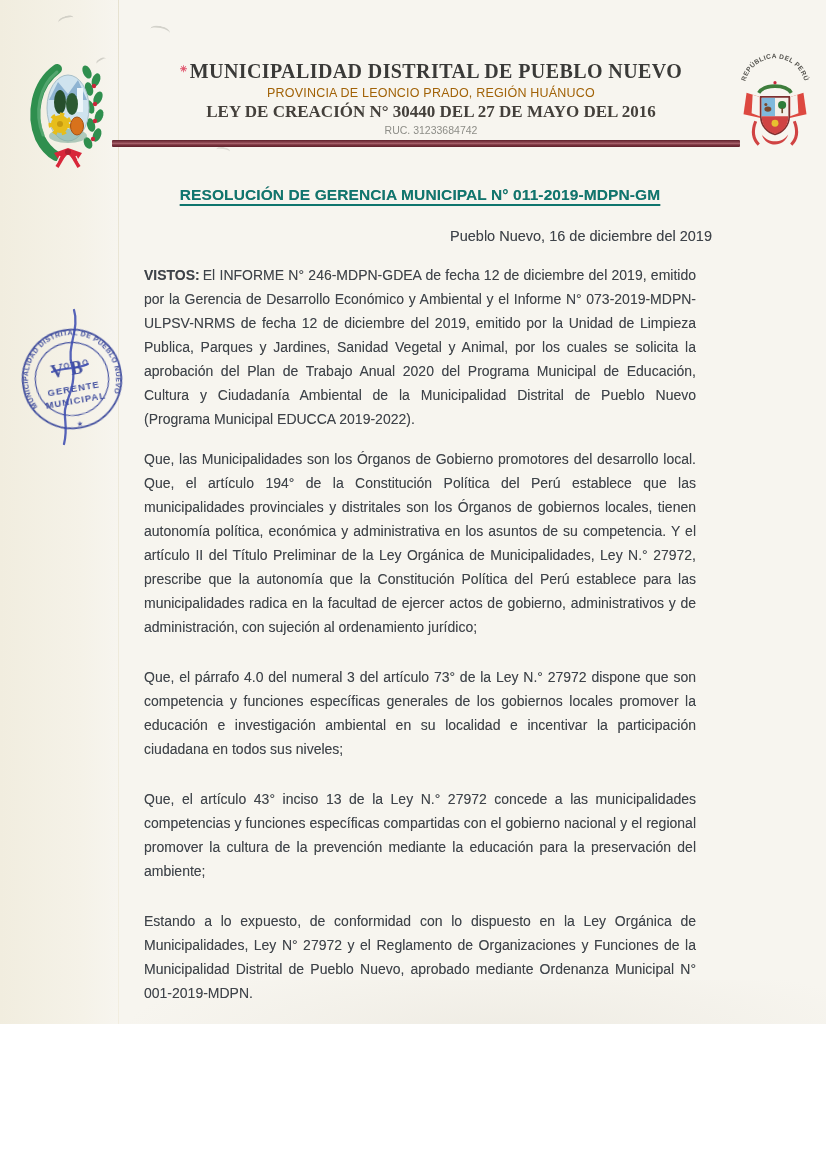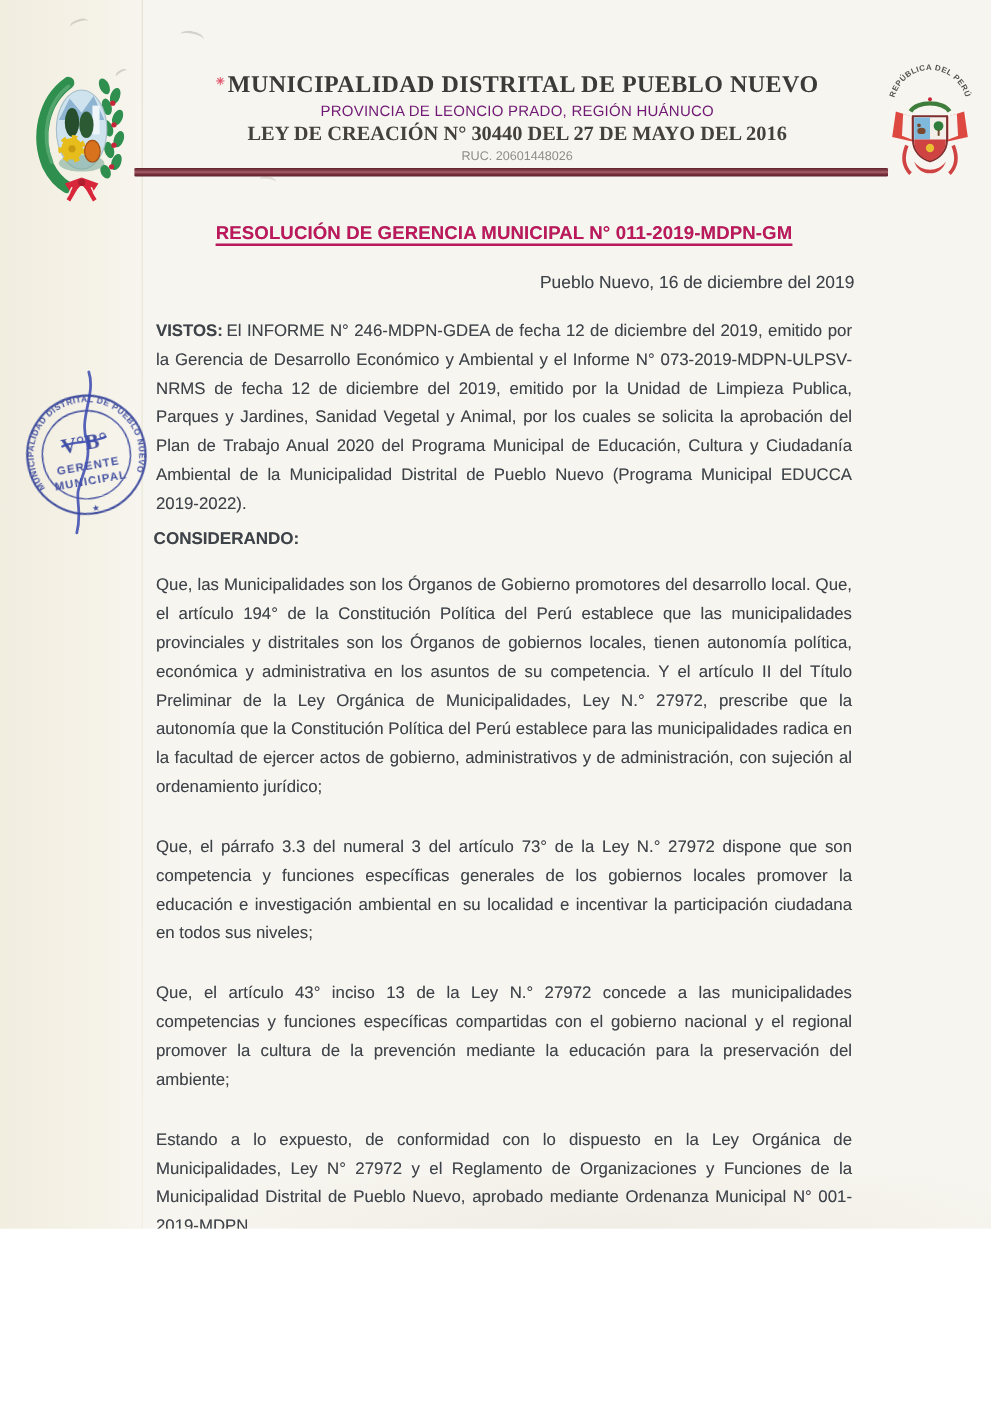--- a/index.html
+++ b/index.html
@@ -23,34 +23,34 @@
   .a3{left:96px;top:58px;width:11px;height:5px;transform:rotate(-30deg);}
   .a4{left:216px;top:147px;width:14px;height:5px;transform:rotate(8deg);opacity:.4;}
 
   
   .emblem-left{position:absolute;left:27px;top:56px;width:84px;height:114px;}
   .emblem-right{position:absolute;left:731px;top:40px;width:88px;height:126px;}
   .header-text{position:absolute;left:120px;top:60px;width:622px;text-align:center;color:#3c3c3a;}
   .org-name{font-family:"Liberation Serif",serif;font-weight:bold;font-size:20px;
     letter-spacing:.4px;color:#3a3a38;white-space:nowrap;}
   .stray-mark{color:#e0566e;font-size:9px;vertical-align:6px;margin-right:2px;}
-  .province{margin-top:3px;font-size:12.5px;color:#701a75;letter-spacing:.2px;}
+  .province{margin-top:3px;font-size:12.5px;color:#a16207;letter-spacing:.2px;}
   .law{margin-top:2px;font-family:"Liberation Serif",serif;font-weight:bold;font-size:17px;color:#44403b;}
   .ruc{margin-top:2px;font-size:10.5px;color:#8d8d87;}
   .header-rule{position:absolute;left:112px;top:140px;width:628px;height:7px;
     background:linear-gradient(#5f222c 0%,#8c4550 35%,#a5616a 50%,#7a323d 70%,#5f222c 100%);
     border-radius:1px;}
 
   
   main{position:absolute;left:128px;top:186px;width:584px;color:#3e4349;}
-  .res-title{margin:0;font-size:15.5px;font-weight:bold;text-align:center;color:#be185d;
+  .res-title{margin:0;font-size:15.5px;font-weight:bold;text-align:center;color:#0f766e;
     text-decoration:underline;text-underline-offset:4px;text-decoration-thickness:1.5px;
     letter-spacing:.1px;text-shadow:0 0 .4px rgba(47,53,59,.4);}
   .dateline{margin-top:24px;text-align:right;font-size:14.5px;text-shadow:0 0 .3px rgba(62,67,73,.35);}
-  .body-p{margin:2px;font-size:14px;line-height:24px;text-align:justify;
+  .body-p{margin:16px;font-size:14px;line-height:24px;text-align:justify;
     text-shadow:0 0 .3px rgba(62,67,73,.35);}
   .vistos{margin-top:19px;}
   .vistos strong{margin-right:3px;}
   .cons-label{margin-top:6px;font-weight:bold;font-size:14.2px;line-height:24px;
     text-shadow:0 0 .3px rgba(62,67,73,.4);}
   .gap-p{margin-top:26px;}
 
   
   .stamp{position:absolute;left:14px;top:314px;width:116px;height:130px;
     transform:rotate(-10deg);filter:blur(.3px);opacity:.88;}
@@ -110,21 +110,21 @@
       <path d="M45,99 L52,111" stroke="#d8273a" stroke-width="3.5" fill="none"></path>
       <path d="M33,100 L29,108" stroke="#f5efe8" stroke-width="1.2" fill="none"></path>
       <path d="M49,100 L53,108" stroke="#f5efe8" stroke-width="1.2" fill="none"></path>
       <circle cx="41" cy="96" r="3" fill="#b01f30"></circle>
     </svg>
 
     <div class="header-text">
       <div class="org-name"><span class="stray-mark">✳</span><span>MUNICIPALIDAD DISTRITAL DE PUEBLO NUEVO</span></div>
       <div class="province">PROVINCIA DE LEONCIO PRADO, REGIÓN HUÁNUCO</div>
       <div class="law">LEY DE CREACIÓN N° 30440 DEL 27 DE MAYO DEL 2016</div>
-      <div class="ruc">RUC. 20601448026</div>
+      <div class="ruc">RUC. 31233684742</div>
     </div>
 
     <svg class="emblem-right" viewBox="0 0 86 124">
       <defs>
           <path id="peArc" d="M 13,48 A 30,30 0 0 1 73,48" fill="none"></path>
         </defs>
       <text font-size="6.5" font-weight="bold" fill="#55544f" letter-spacing=".4" font-family="Liberation Sans, sans-serif" text-anchor="middle">
         <textPath href="#peArc" startOffset="50%">REPÚBLICA DEL PERÚ</textPath>
       </text>
       <path d="M 27,52 A 17,10 0 0 1 59,52" fill="none" stroke="#3e7d3c" stroke-width="3.5"></path>
@@ -151,23 +151,22 @@
 
     <div class="header-rule"></div>
   </header>
 
   <main>
     <h1 class="res-title">RESOLUCIÓN DE GERENCIA MUNICIPAL N° 011-2019-MDPN-GM</h1>
     <div class="dateline">Pueblo Nuevo, 16 de diciembre del 2019</div>
 
     <p class="body-p vistos"><strong>VISTOS:</strong><span>El INFORME N° 246-MDPN-GDEA de fecha 12 de diciembre del 2019, emitido por la Gerencia de Desarrollo Económico y Ambiental y el Informe N° 073-2019-MDPN-ULPSV-NRMS de fecha 12 de diciembre del 2019, emitido por la Unidad de Limpieza Publica, Parques y Jardines, Sanidad Vegetal y Animal, por los cuales se solicita la aprobación del Plan de Trabajo Anual 2020 del Programa Municipal de Educación, Cultura y Ciudadanía Ambiental de la Municipalidad Distrital de Pueblo Nuevo (Programa Municipal EDUCCA 2019-2022).</span></p>
 
-    <p class="cons-label">CONSIDERANDO:</p>
     <p class="body-p">Que, las Municipalidades son los Órganos de Gobierno promotores del desarrollo local. Que, el artículo 194° de la Constitución Política del Perú establece que las municipalidades provinciales y distritales son los Órganos de gobiernos locales, tienen autonomía política, económica y administrativa en los asuntos de su competencia. Y el artículo II del Título Preliminar de la Ley Orgánica de Municipalidades, Ley N.° 27972, prescribe que la autonomía que la Constitución Política del Perú establece para las municipalidades radica en la facultad de ejercer actos de gobierno, administrativos y de administración, con sujeción al ordenamiento jurídico;</p>
-    <p class="body-p gap-p">Que, el párrafo 3.3 del numeral 3 del artículo 73° de la Ley N.° 27972 dispone que son competencia y funciones específicas generales de los gobiernos locales promover la educación e investigación ambiental en su localidad e incentivar la participación ciudadana en todos sus niveles;</p>
+    <p class="body-p gap-p">Que, el párrafo 4.0 del numeral 3 del artículo 73° de la Ley N.° 27972 dispone que son competencia y funciones específicas generales de los gobiernos locales promover la educación e investigación ambiental en su localidad e incentivar la participación ciudadana en todos sus niveles;</p>
     <p class="body-p gap-p">Que, el artículo 43° inciso 13 de la Ley N.° 27972 concede a las municipalidades competencias y funciones específicas compartidas con el gobierno nacional y el regional promover la cultura de la prevención mediante la educación para la preservación del ambiente;</p>
     <p class="body-p gap-p">Estando a lo expuesto, de conformidad con lo dispuesto en la Ley Orgánica de Municipalidades, Ley N° 27972 y el Reglamento de Organizaciones y Funciones de la Municipalidad Distrital de Pueblo Nuevo, aprobado mediante Ordenanza Municipal N° 001-2019-MDPN.</p>
   </main>
 
   <svg class="stamp" viewBox="0 0 110 124">
     <defs>
         <path id="ringPath" d="M 18.6,83 A 42,42 0 1 1 91.4,83" fill="none"></path>
       </defs>
     <circle cx="55" cy="62" r="47" fill="none" stroke="#2d3c96" stroke-width="1.7"></circle>
     <circle cx="55" cy="62" r="35" fill="none" stroke="#2d3c96" stroke-width="1.1"></circle>

